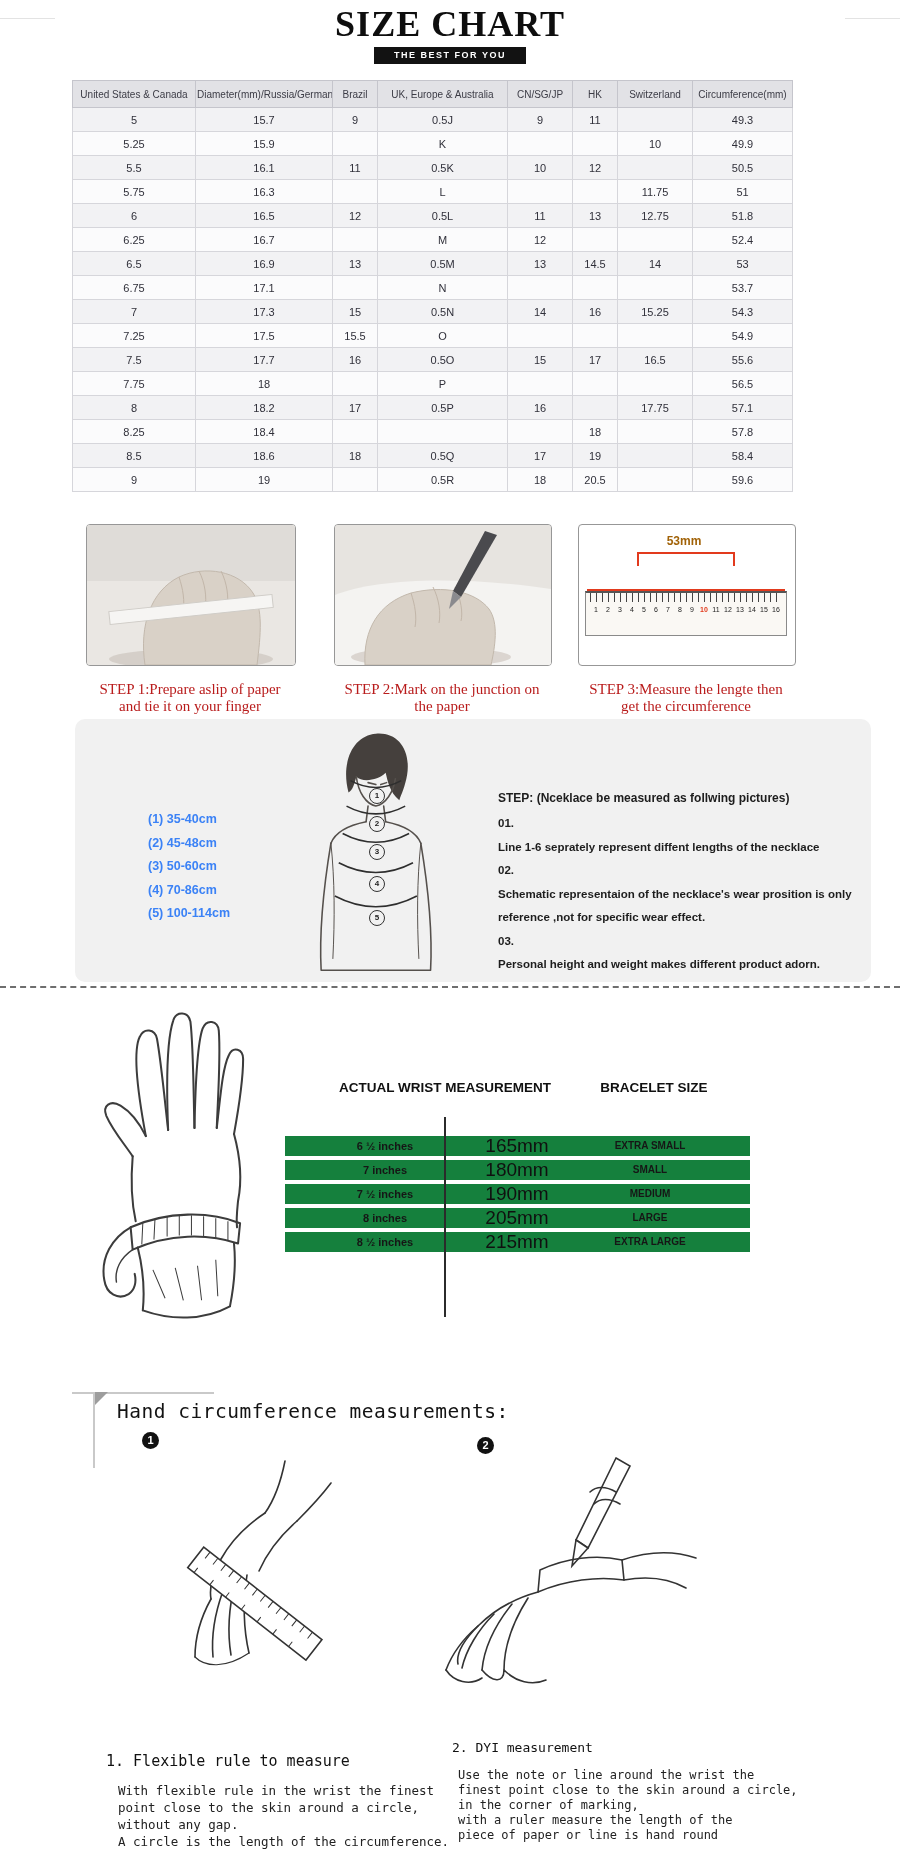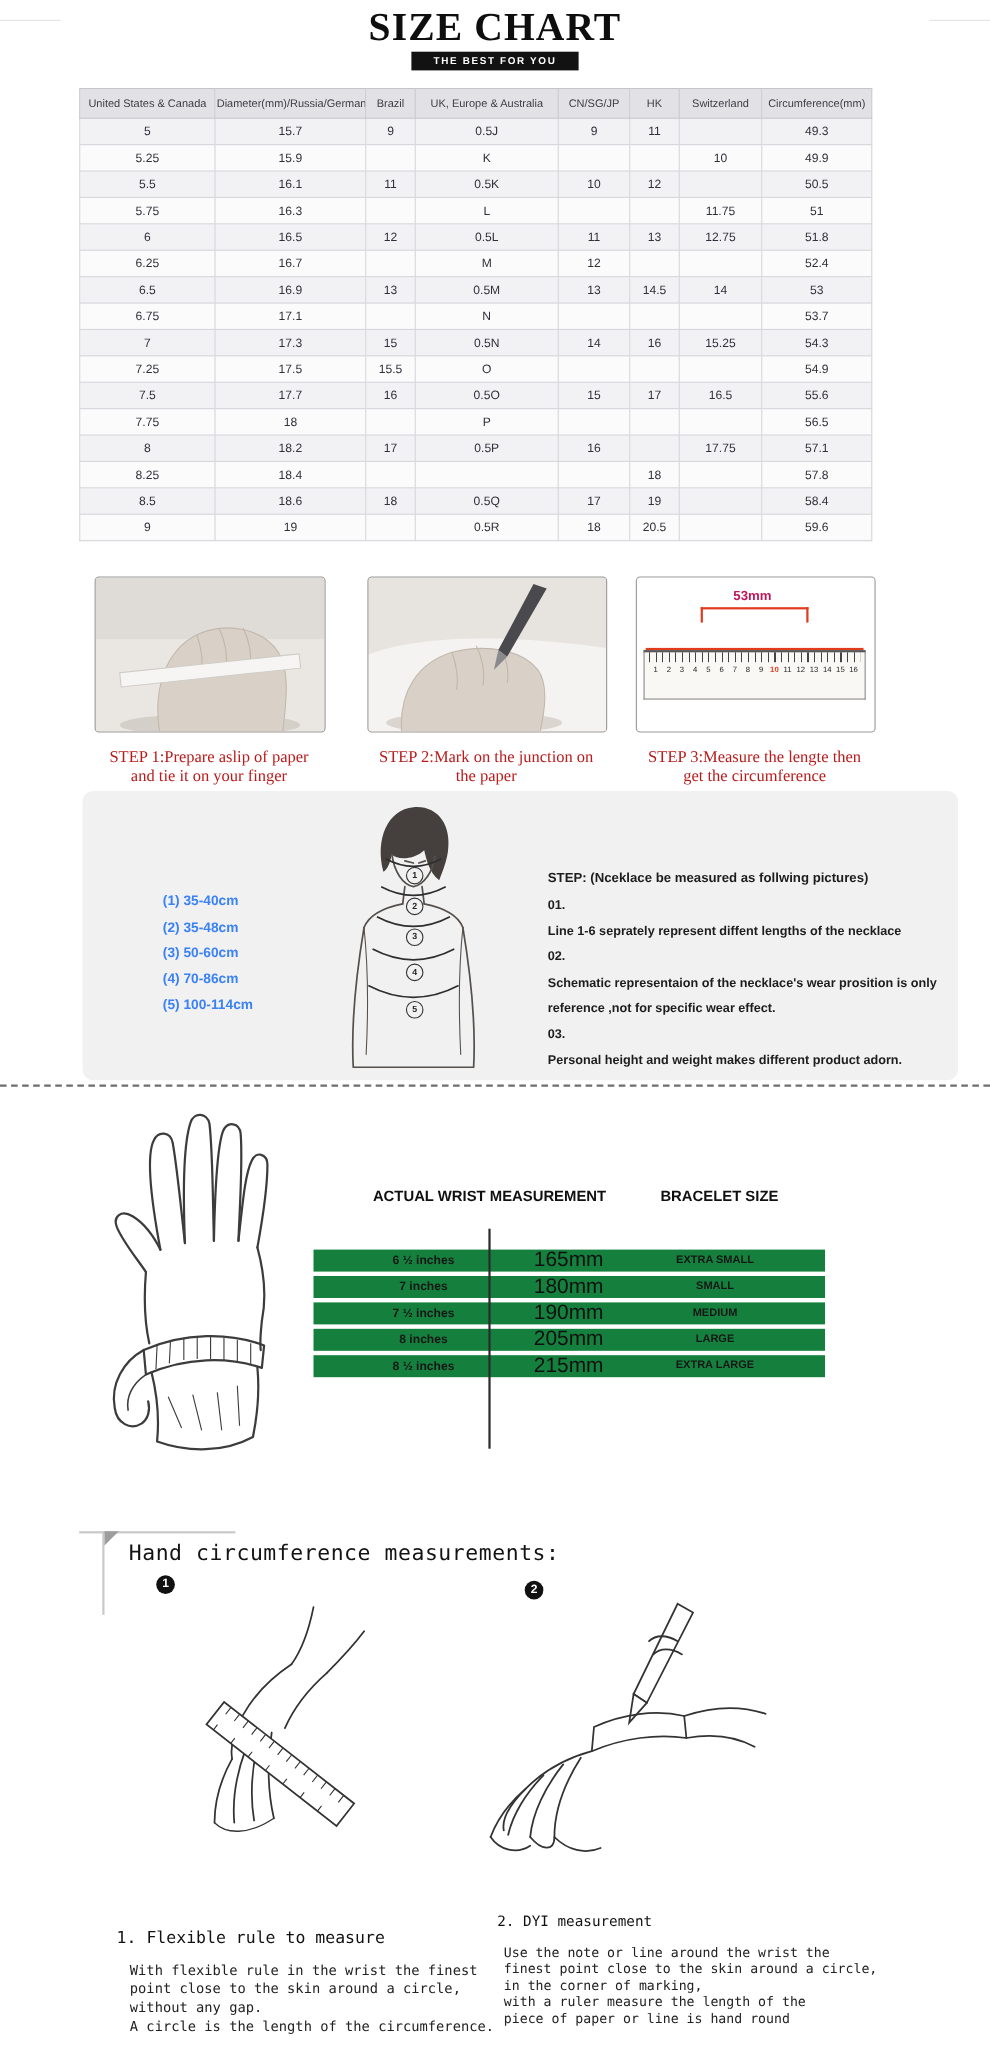--- a/index.html
+++ b/index.html
@@ -22,21 +22,21 @@
   .ring-table tbody tr:nth-child(odd) td{background:#f2f2f4;}
   .ring-table tbody tr:nth-child(even) td{background:#fbfbfc;}
 
   
   .photo{top:524px;height:140px;border:1px solid #979797;border-radius:4px;background:#eceae7;overflow:hidden;}
   #photo1{left:86px;width:208px;} #photo2{left:334px;width:216px;} #photo3{left:578px;width:216px;background:#fff;}
   .cap{top:681px;font-family:"Liberation Serif",serif;font-size:15px;line-height:17px;color:#b91c1c;text-align:center;}
   #cap1{left:60px;width:260px;} #cap2{left:328px;width:228px;} #cap3{left:568px;width:236px;}
 
   
-  .mm-label{left:55px;top:9px;width:100px;text-align:center;color:#be185d;font-weight:700;font-size:12px;}
+  .mm-label{left:55px;top:9px;width:100px;text-align:center;color:#a16207;font-weight:700;font-size:12px;}
   .bracket{left:58px;top:27px;width:94px;height:12px;border:2px solid #e23a1d;border-bottom:none;}
   .redline{left:8px;top:64px;width:198px;height:2px;background:#e23a1d;}
   .ruler{left:6px;top:66px;width:200px;height:42px;background:#faf8f4;border:1px solid #8a8a8a;border-top:2px solid #555;}
   .ruler-ticks{position:absolute;left:4px;right:4px;top:0;height:9px;
     background:repeating-linear-gradient(to right,#444 0 1px,transparent 1px 6px);}
   .rnums{position:absolute;left:4px;right:4px;top:13px;display:flex;justify-content:space-between;
     font-size:7px;color:#222;}
   .rnums span{flex:1;text-align:center;}
   .rnums span:nth-child(10){color:#e23a1d;font-weight:700;}
 
@@ -338,21 +338,21 @@
     <div>the paper</div>
   </div>
   <div class="abs cap" id="cap3">
     <div>STEP 3:Measure the lengte then</div>
     <div>get the circumference</div>
   </div>
 
   <div class="abs neck-box"></div>
   <div class="abs nl-list">
       <div>(1) 35-40cm</div>
-      <div>(2) 35-48cm</div>
+      <div>(2) 45-48cm</div>
       <div>(3) 50-60cm</div>
       <div>(4) 70-86cm</div>
       <div>(5) 100-114cm</div>
     </div>
   <div class="abs neck-sketch">
     <svg width="160" height="256" viewBox="0 0 160 262">
       <g fill="none" stroke="#55504c" stroke-width="1.6" stroke-linecap="round">
         <path d="M58,70 C50,40 62,12 86,10 C108,8 122,26 118,52 C116,64 112,72 110,78 C100,70 98,58 96,50 C88,58 72,60 66,54 C64,62 62,68 58,70 Z" fill="#45403d" stroke="none"></path>
         <path d="M66,54 C68,70 76,82 86,84 C96,82 104,70 106,56"></path>
         <path d="M78,60 l8,2 M97,60 l-6,2"></path>

